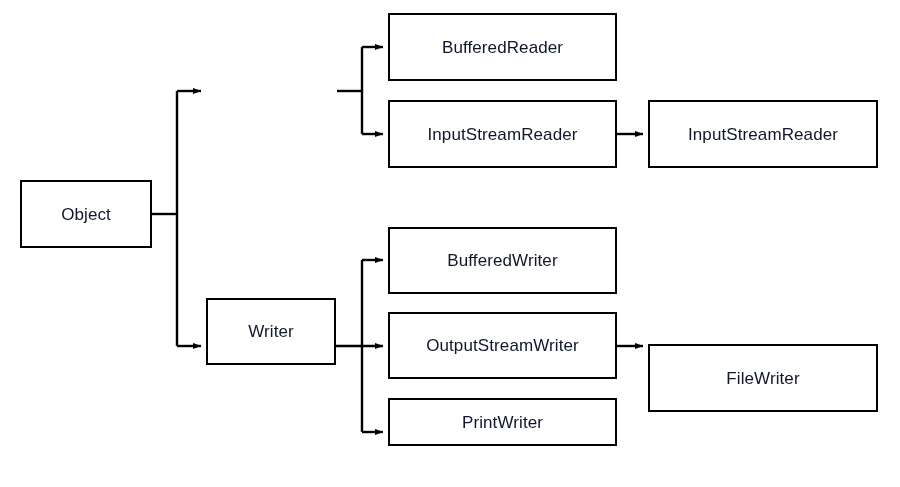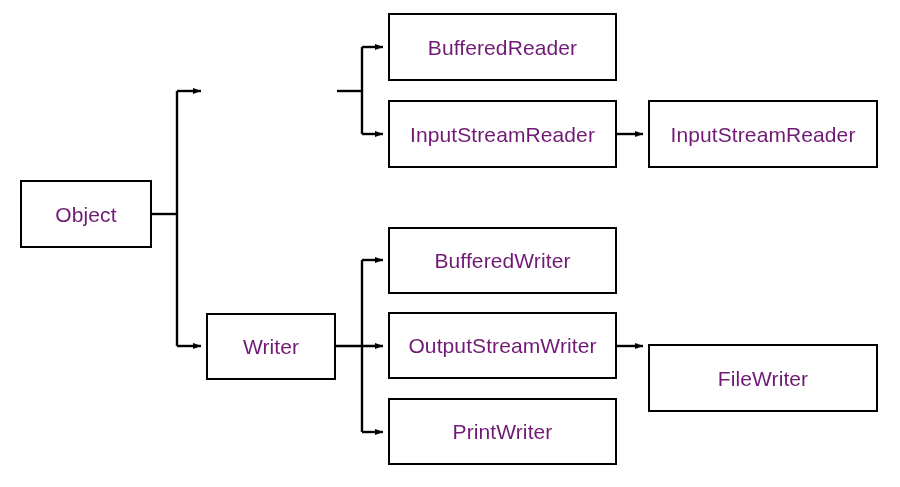--- a/index.html
+++ b/index.html
@@ -25,22 +25,22 @@
     height: 487px;
   }
   .node {
     position: absolute;
     box-sizing: border-box;
     background: #ffffff;
     border: 2px solid #000000;
     display: flex;
     align-items: center;
     justify-content: center;
-    color: #701a75;
-    font-size: 21px;
+    color: #0f172a;
+    font-size: 17px;
     font-weight: 400;
     letter-spacing: 0.1px;
     white-space: nowrap;
     z-index: 2;
   }
   .node-label {
     display: block;
     line-height: 1;
   }
 </style>
@@ -85,21 +85,21 @@
       <path d="M 617 346 L 643 346" marker-end="url(#arrowhead)"></path>
 
     </g>
   </svg>
 
   <div class="node" style="left:20px; top:180px; width:132px; height:68px;">
     <span class="node-label">Object</span>
   </div>
 
 
-  <div class="node" style="left:206px; top:313px; width:130px; height:67px;">
+  <div class="node" style="left:206px; top:298px; width:130px; height:67px;">
     <span class="node-label">Writer</span>
   </div>
 
   <div class="node" style="left:388px; top:13px; width:229px; height:68px;">
     <span class="node-label">BufferedReader</span>
   </div>
 
   <div class="node" style="left:388px; top:100px; width:229px; height:68px;">
     <span class="node-label">InputStreamReader</span>
   </div>
@@ -113,17 +113,17 @@
   </div>
 
   <div class="node" style="left:388px; top:227px; width:229px; height:67px;">
     <span class="node-label">BufferedWriter</span>
   </div>
 
   <div class="node" style="left:648px; top:312px; width:230px; height:68px;margin-top:32px;">
     <span class="node-label">FileWriter</span>
   </div>
 
-  <div class="node" style="left:388px; top:398px; width:229px; height:67px;">
+  <div class="node" style="left:388px; top:398px; width:229px; height:48px;">
     <span class="node-label">PrintWriter</span>
   </div>
 
 </div>
 
 </body></html>

